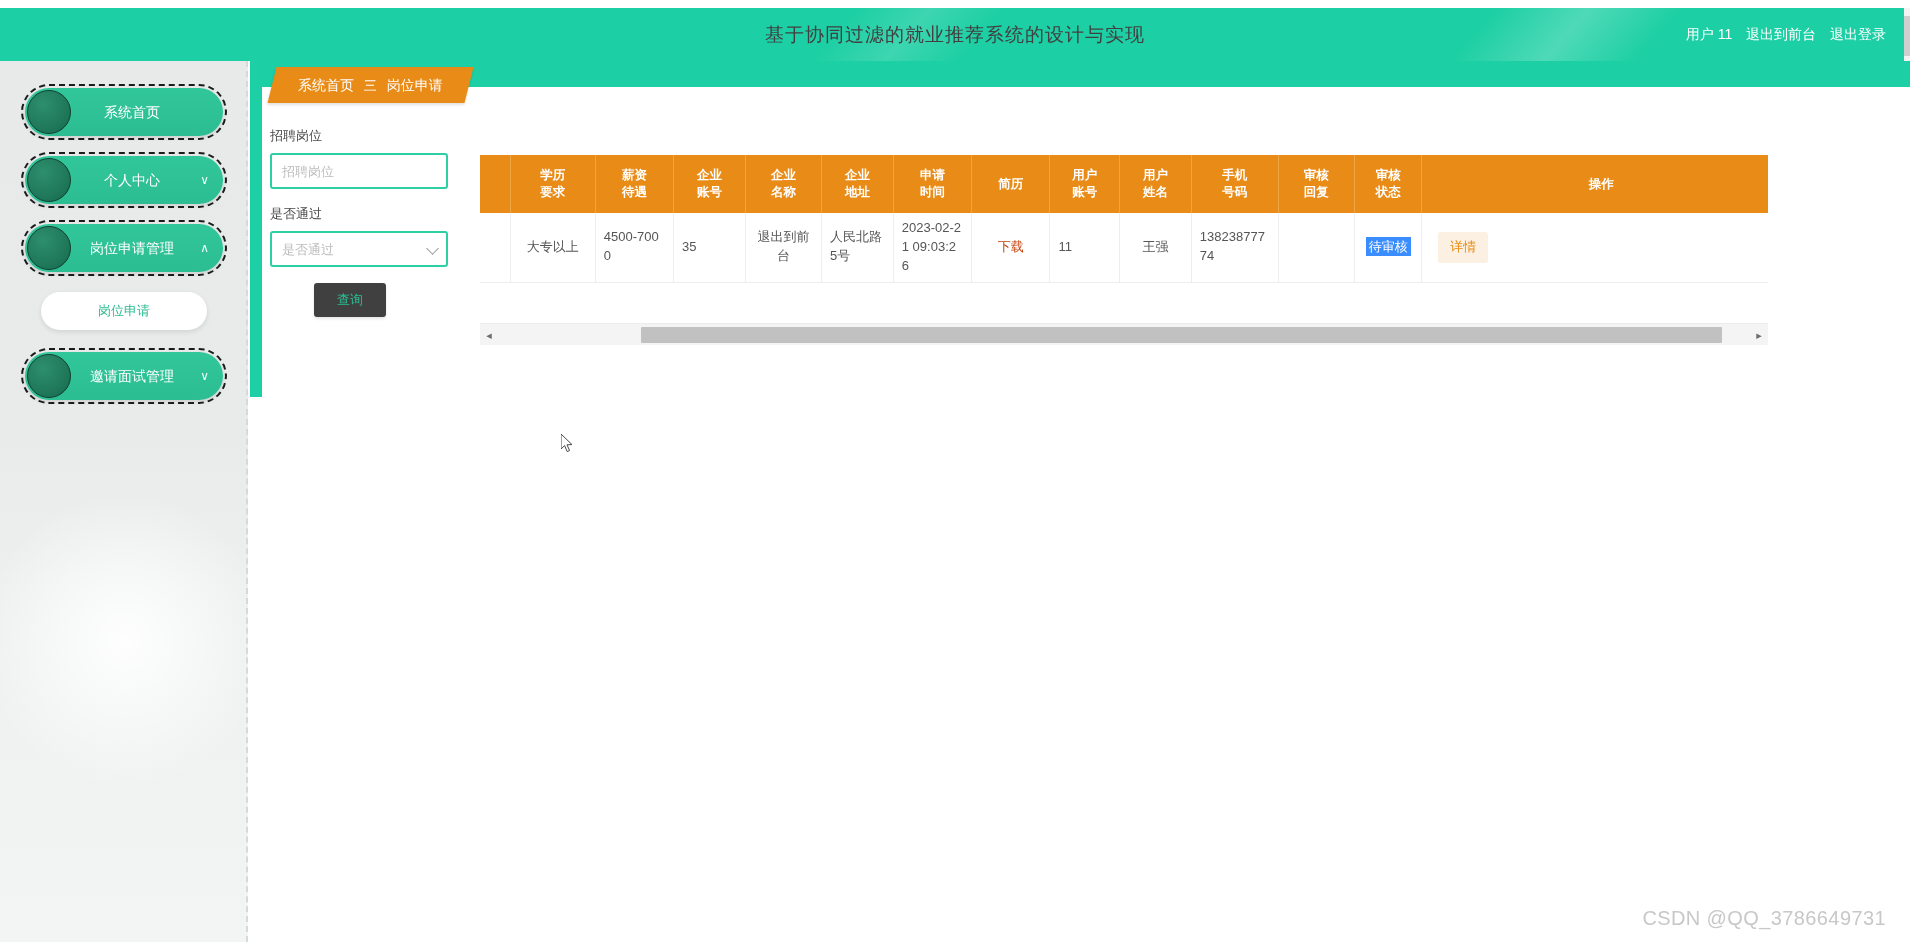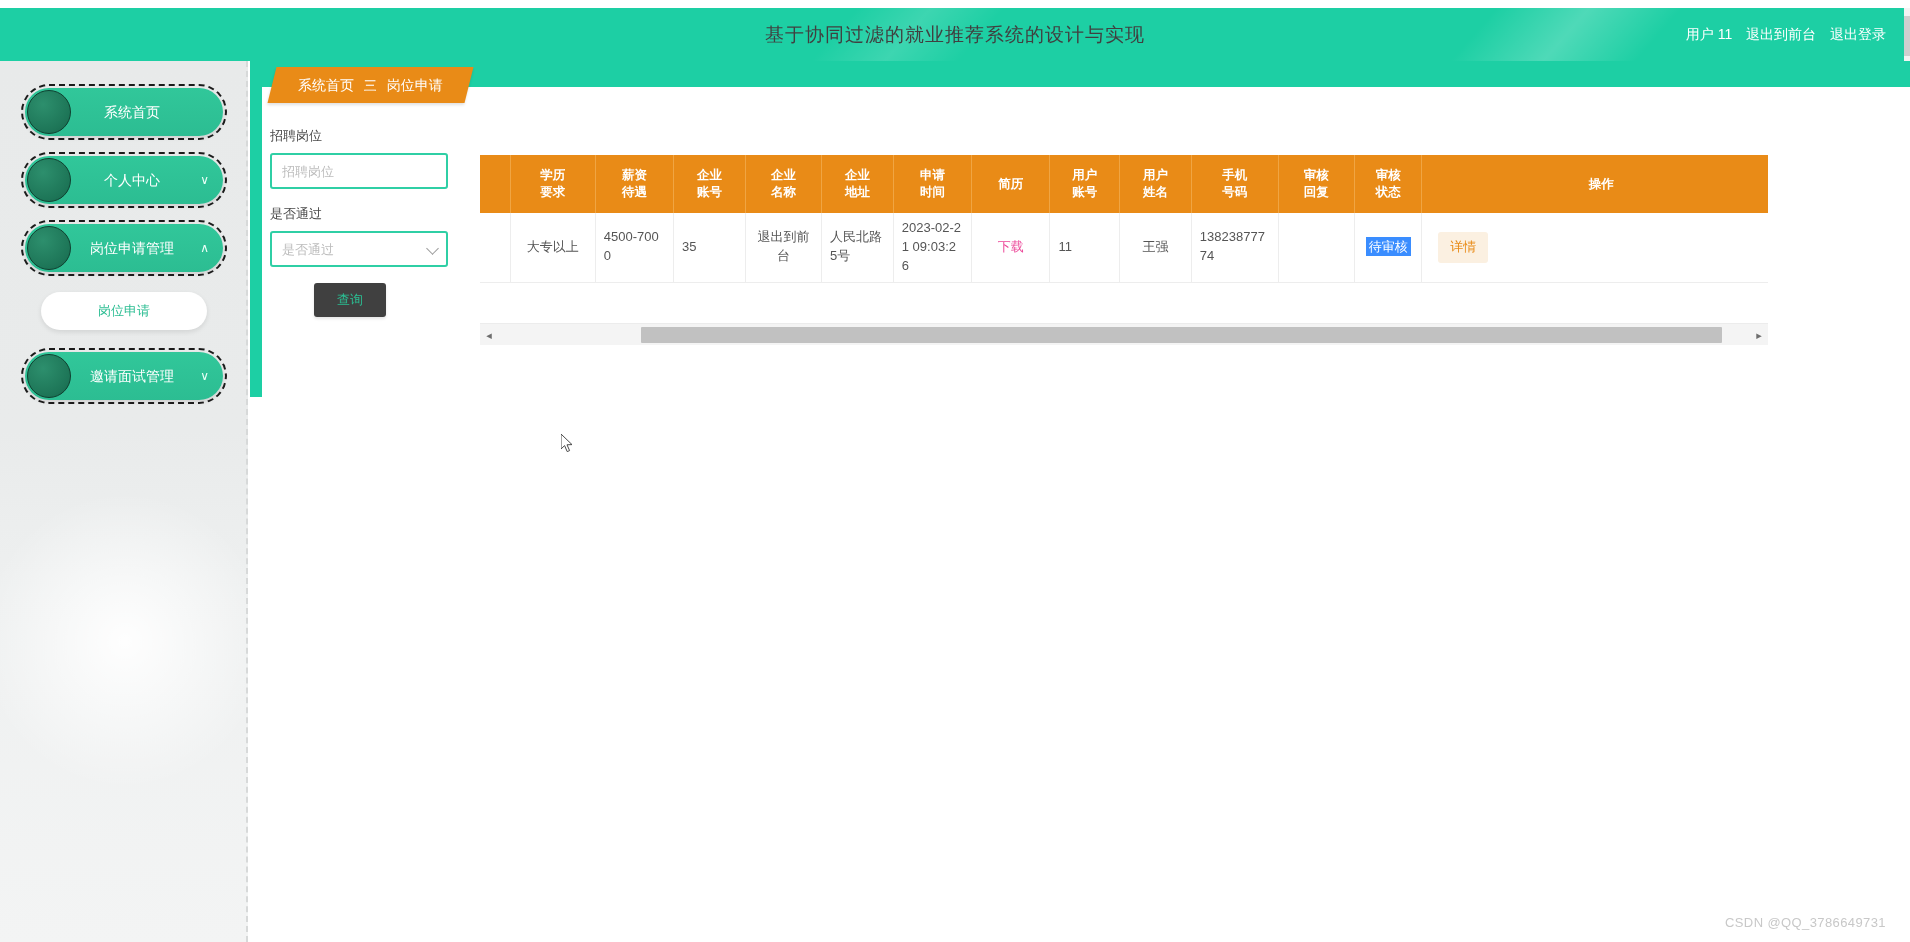--- a/index.html
+++ b/index.html
@@ -233,21 +233,21 @@
     border-bottom: 1px solid #ededed;
     color: #555555;
     font-size: 13px;
     vertical-align: middle;
     line-height: 1.45;
     word-break: break-all;
     background: #ffffff;
   }
   table.grid tbody td:first-child { border-left: 0; }
   td.c-center { text-align: center; }
-  .cell-link { color: #ec4899; cursor: pointer; }
+  .cell-link { color: #c2410c; cursor: pointer; }
   .badge-selected {
     background: #3a8dff;
     color: #ffffff;
     padding: 2px 3px;
   }
   .detail-btn {
     display: inline-block;
     background: #fbf0e1;
     color: #e98b17;
     font-size: 13px;
@@ -279,21 +279,21 @@
     width: 1081px; height: 16px;
     background: #c1c1c1;
     border-radius: 1px;
     cursor: grab;
   }
 
   
   .watermark {
     position: absolute; right: 24px; bottom: 12px;
     color: #c8c8c8;
-    font-size: 13px;
+    font-size: 20px;
     letter-spacing: 0.4px;
     white-space: nowrap;
   }
   .cursor {
     position: absolute; left: 561px; top: 434px;
     width: 14px; height: 20px;
     pointer-events: none;
   }
   .right-edge {
     position: absolute; right: 0; top: 8px;

